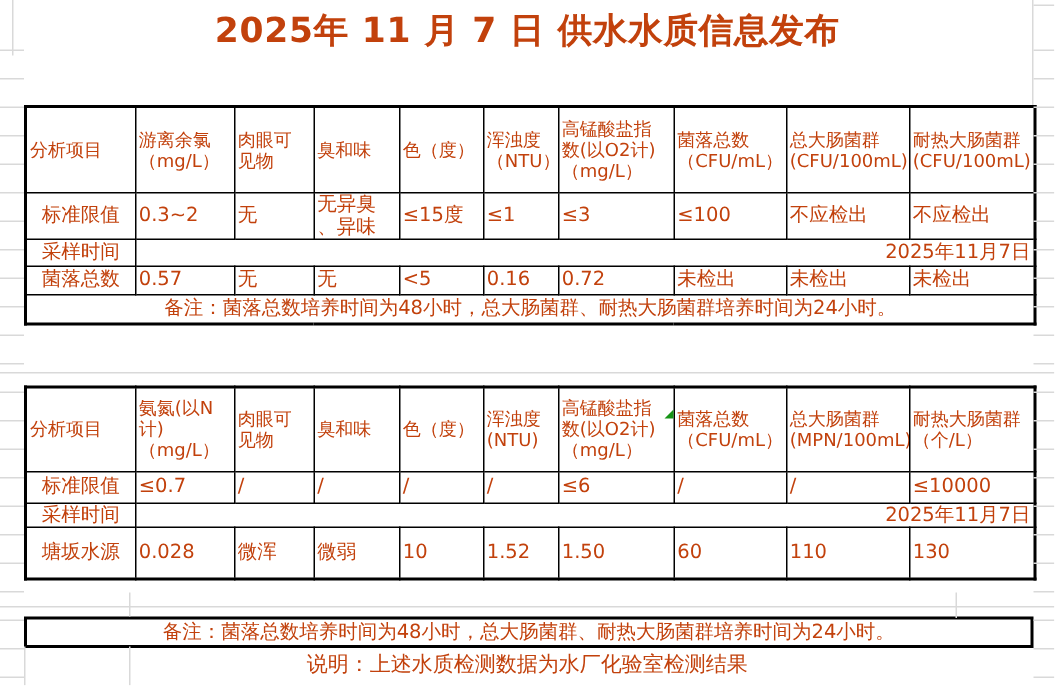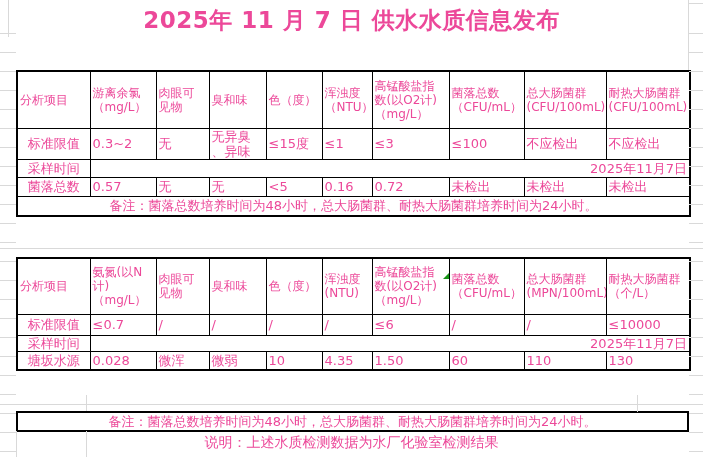--- a/index.html
+++ b/index.html
@@ -1,18 +1,18 @@
 <!DOCTYPE html>
 <html><head>
 <meta charset="utf-8">
 <style>
   html,body{margin:0;padding:0;background:#fff;}
   .sheet{
     position:relative;width:703px;height:457px;background:#ffffff;
-    font-family:"DejaVu Sans",sans-serif;color:#ec4899;overflow:hidden;
+    font-family:"DejaVu Sans",sans-serif;color:#c2410c;overflow:hidden;
   }
   .page-title{
     position:absolute;top:5px;left:0;width:100%;text-align:center;
     font-size:23px;font-weight:bold;margin:0;letter-spacing:0.5px;
   }
   table.wq{
     position:absolute;left:16px;width:673px;
     border-collapse:collapse;table-layout:fixed;
     border:2px solid #000;
   }
@@ -166,27 +166,27 @@
       <td>/</td>
       <td>≤6</td>
       <td>/</td>
       <td>/</td>
       <td>≤10000</td>
     </tr>
     <tr style="height:15px">
       <td class="lbl">采样时间</td>
       <td colspan="9" class="rdate">2025年11月7日</td>
     </tr>
-    <tr style="height:19px">
+    <tr style="height:35px">
       <td class="lbl">塘坂水源</td>
       <td>0.028</td>
       <td>微浑</td>
       <td>微弱</td>
       <td>10</td>
-      <td>4.35</td>
+      <td>1.52</td>
       <td>1.50</td>
       <td>60</td>
       <td>110</td>
       <td>130</td>
     </tr>
   </tbody>
     </table>
 
   <div class="green-tri"></div>
 

